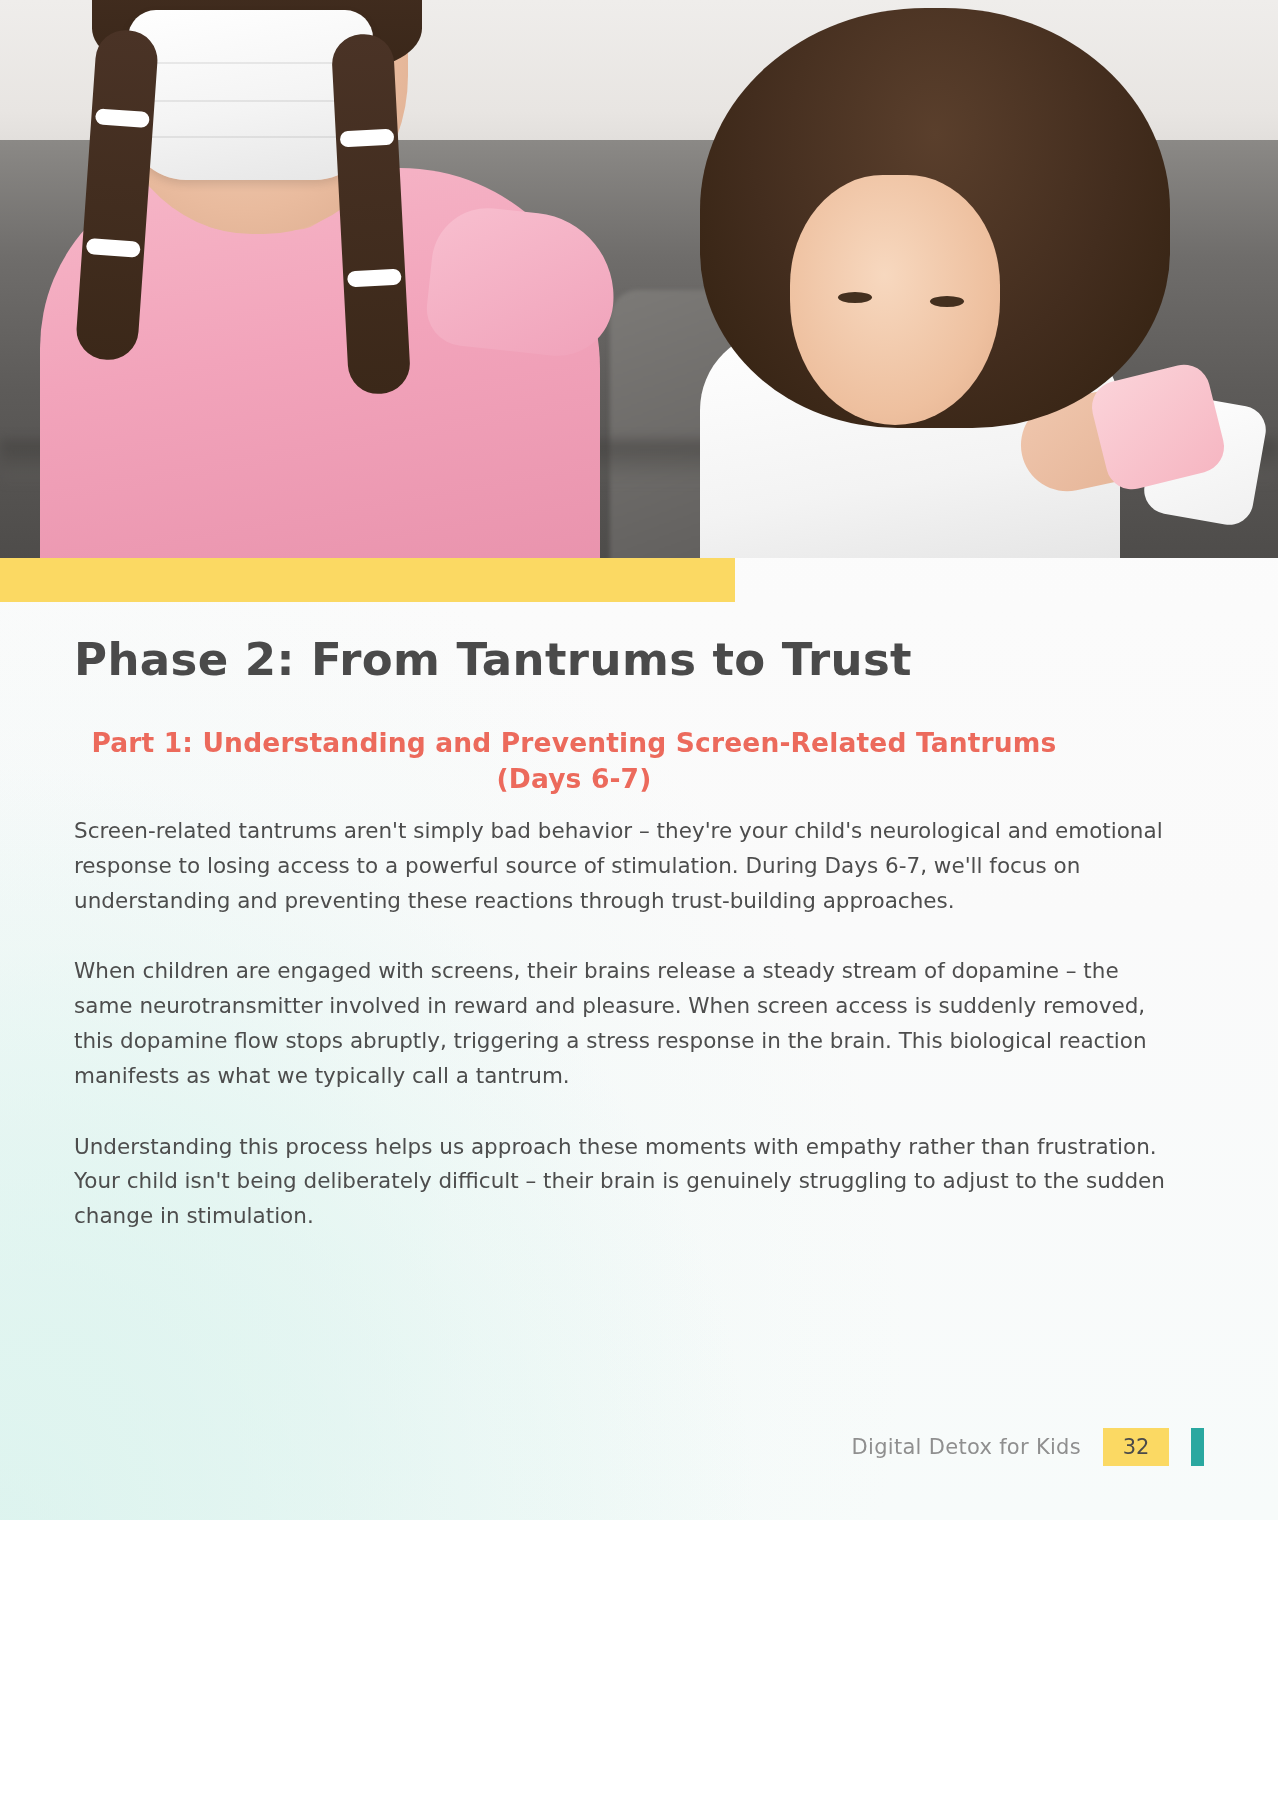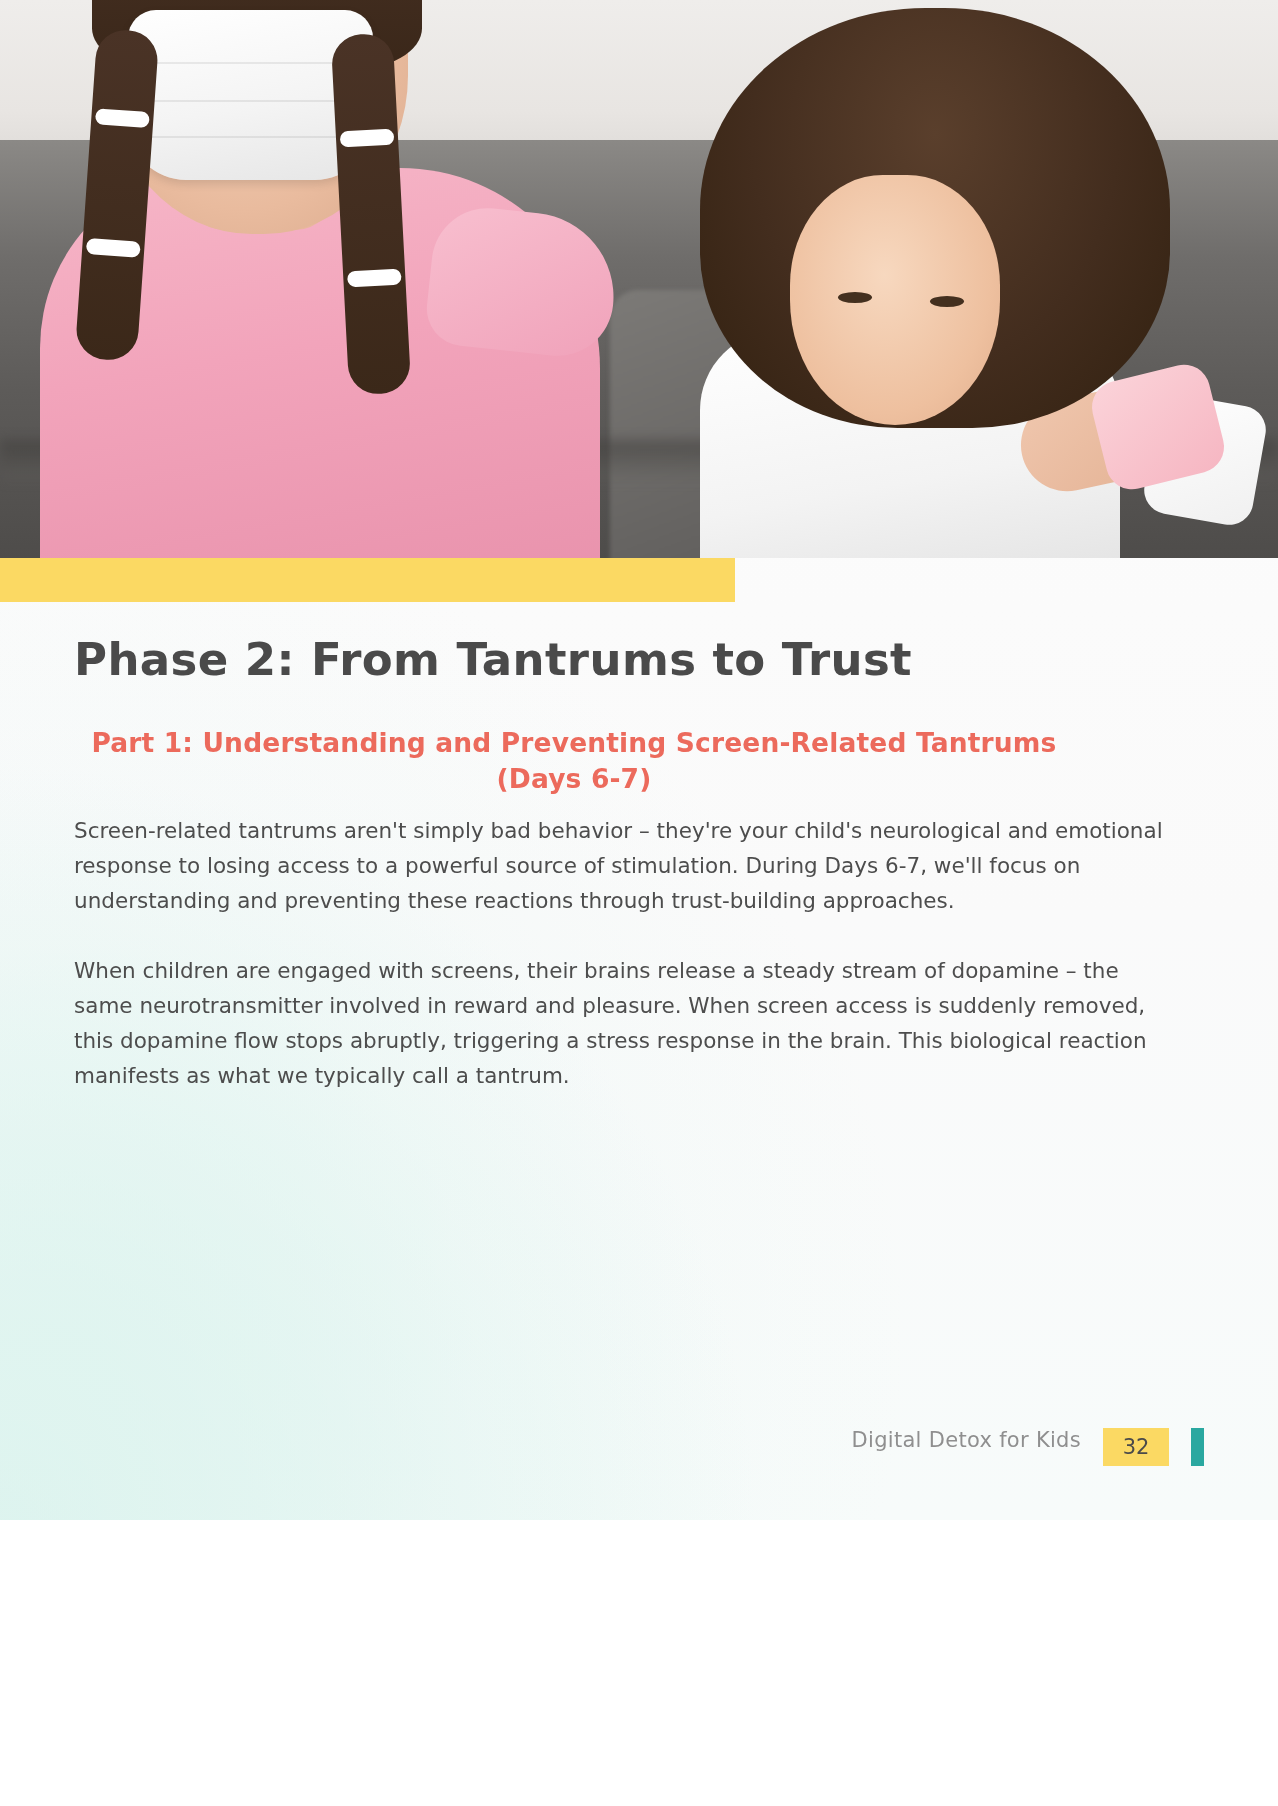--- a/index.html
+++ b/index.html
@@ -280,21 +280,21 @@
     left: 0;
     right: 0;
     bottom: 54px;
     height: 40px;
   }
   .footer-inner {
     position: absolute;
     right: 74px;
     bottom: 0;
     display: flex;
-    align-items: flex-start;
+    align-items: center;
     gap: 22px;
   }
   .footer-label {
     font-size: 21px;
     color: #8f8f8f;
     letter-spacing: 0.3px;
   }
   .page-number-box {
     width: 66px;
     height: 38px;
@@ -379,20 +379,21 @@
 
   <div class="accent-bar"></div>
 
   <div class="content">
     <h1 class="doc-title">Phase 2: From Tantrums to Trust</h1>
     <h2 class="doc-subtitle">Part 1: Understanding and Preventing Screen-Related Tantrums (Days 6-7)</h2>
 
     <p class="body-text">Screen-related tantrums aren't simply bad behavior – they're your child's neurological and emotional response to losing access to a powerful source of stimulation. During Days 6-7, we'll focus on understanding and preventing these reactions through trust-building approaches.</p>
 
     <p class="body-text">When children are engaged with screens, their brains release a steady stream of dopamine – the same neurotransmitter involved in reward and pleasure. When screen access is suddenly removed, this dopamine flow stops abruptly, triggering a stress response in the brain. This biological reaction manifests as what we typically call a tantrum.</p>
+    <p class="body-text">Understanding this process helps us approach these moments with empathy rather than frustration. Your child isn't being deliberately difficult – their brain is genuinely struggling to adjust to the sudden change in stimulation.</p>
   </div>
 
   <svg class="sparkle sparkle-main" viewBox="0 0 76 110">
     <path d="M38 0 C42 38 50 50 76 55 C50 60 42 72 38 110 C34 72 26 60 0 55 C26 50 34 38 38 0 Z" fill="#fbd963"></path>
   </svg>
   <div class="dot" style="left:74px; top:1766px; width:13px; height:13px;"></div>
   <div class="dot" style="left:133px; top:1770px; width:9px; height:9px; background:#f6e19a;"></div>
   <svg class="sparkle" style="left:147px; top:1742px; width:30px; height:42px;" viewBox="0 0 30 42">
     <path d="M15 0 C17 15 20 20 30 21 C20 22 17 27 15 42 C13 27 10 22 0 21 C10 20 13 15 15 0 Z" fill="#fbd963"></path>
   </svg>

